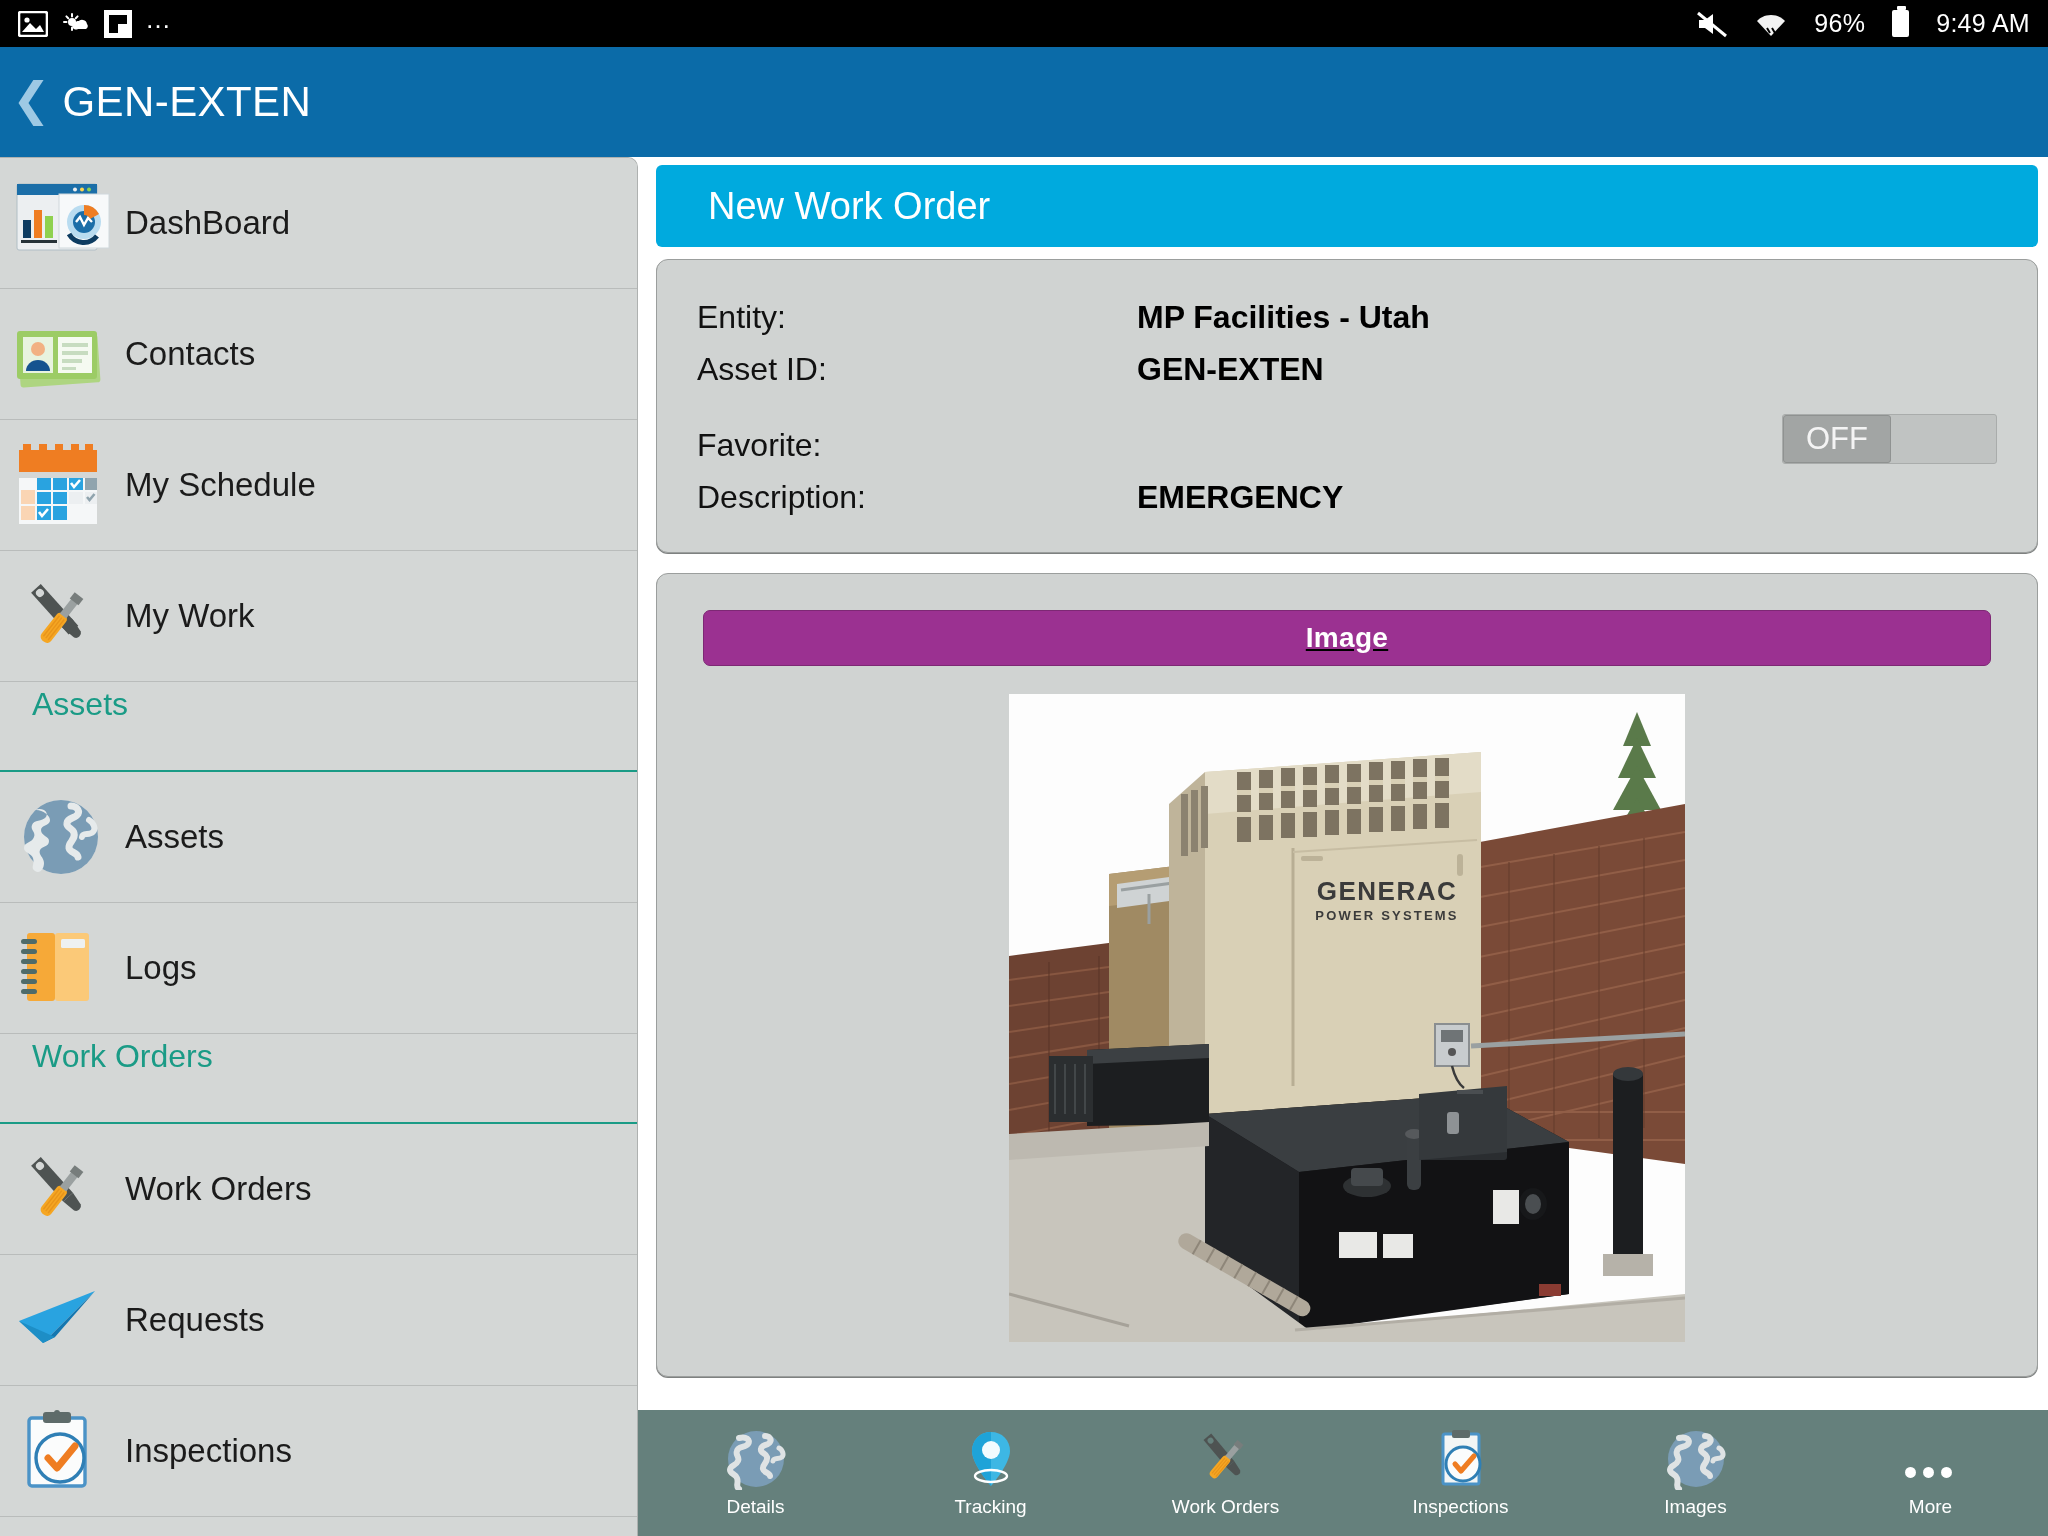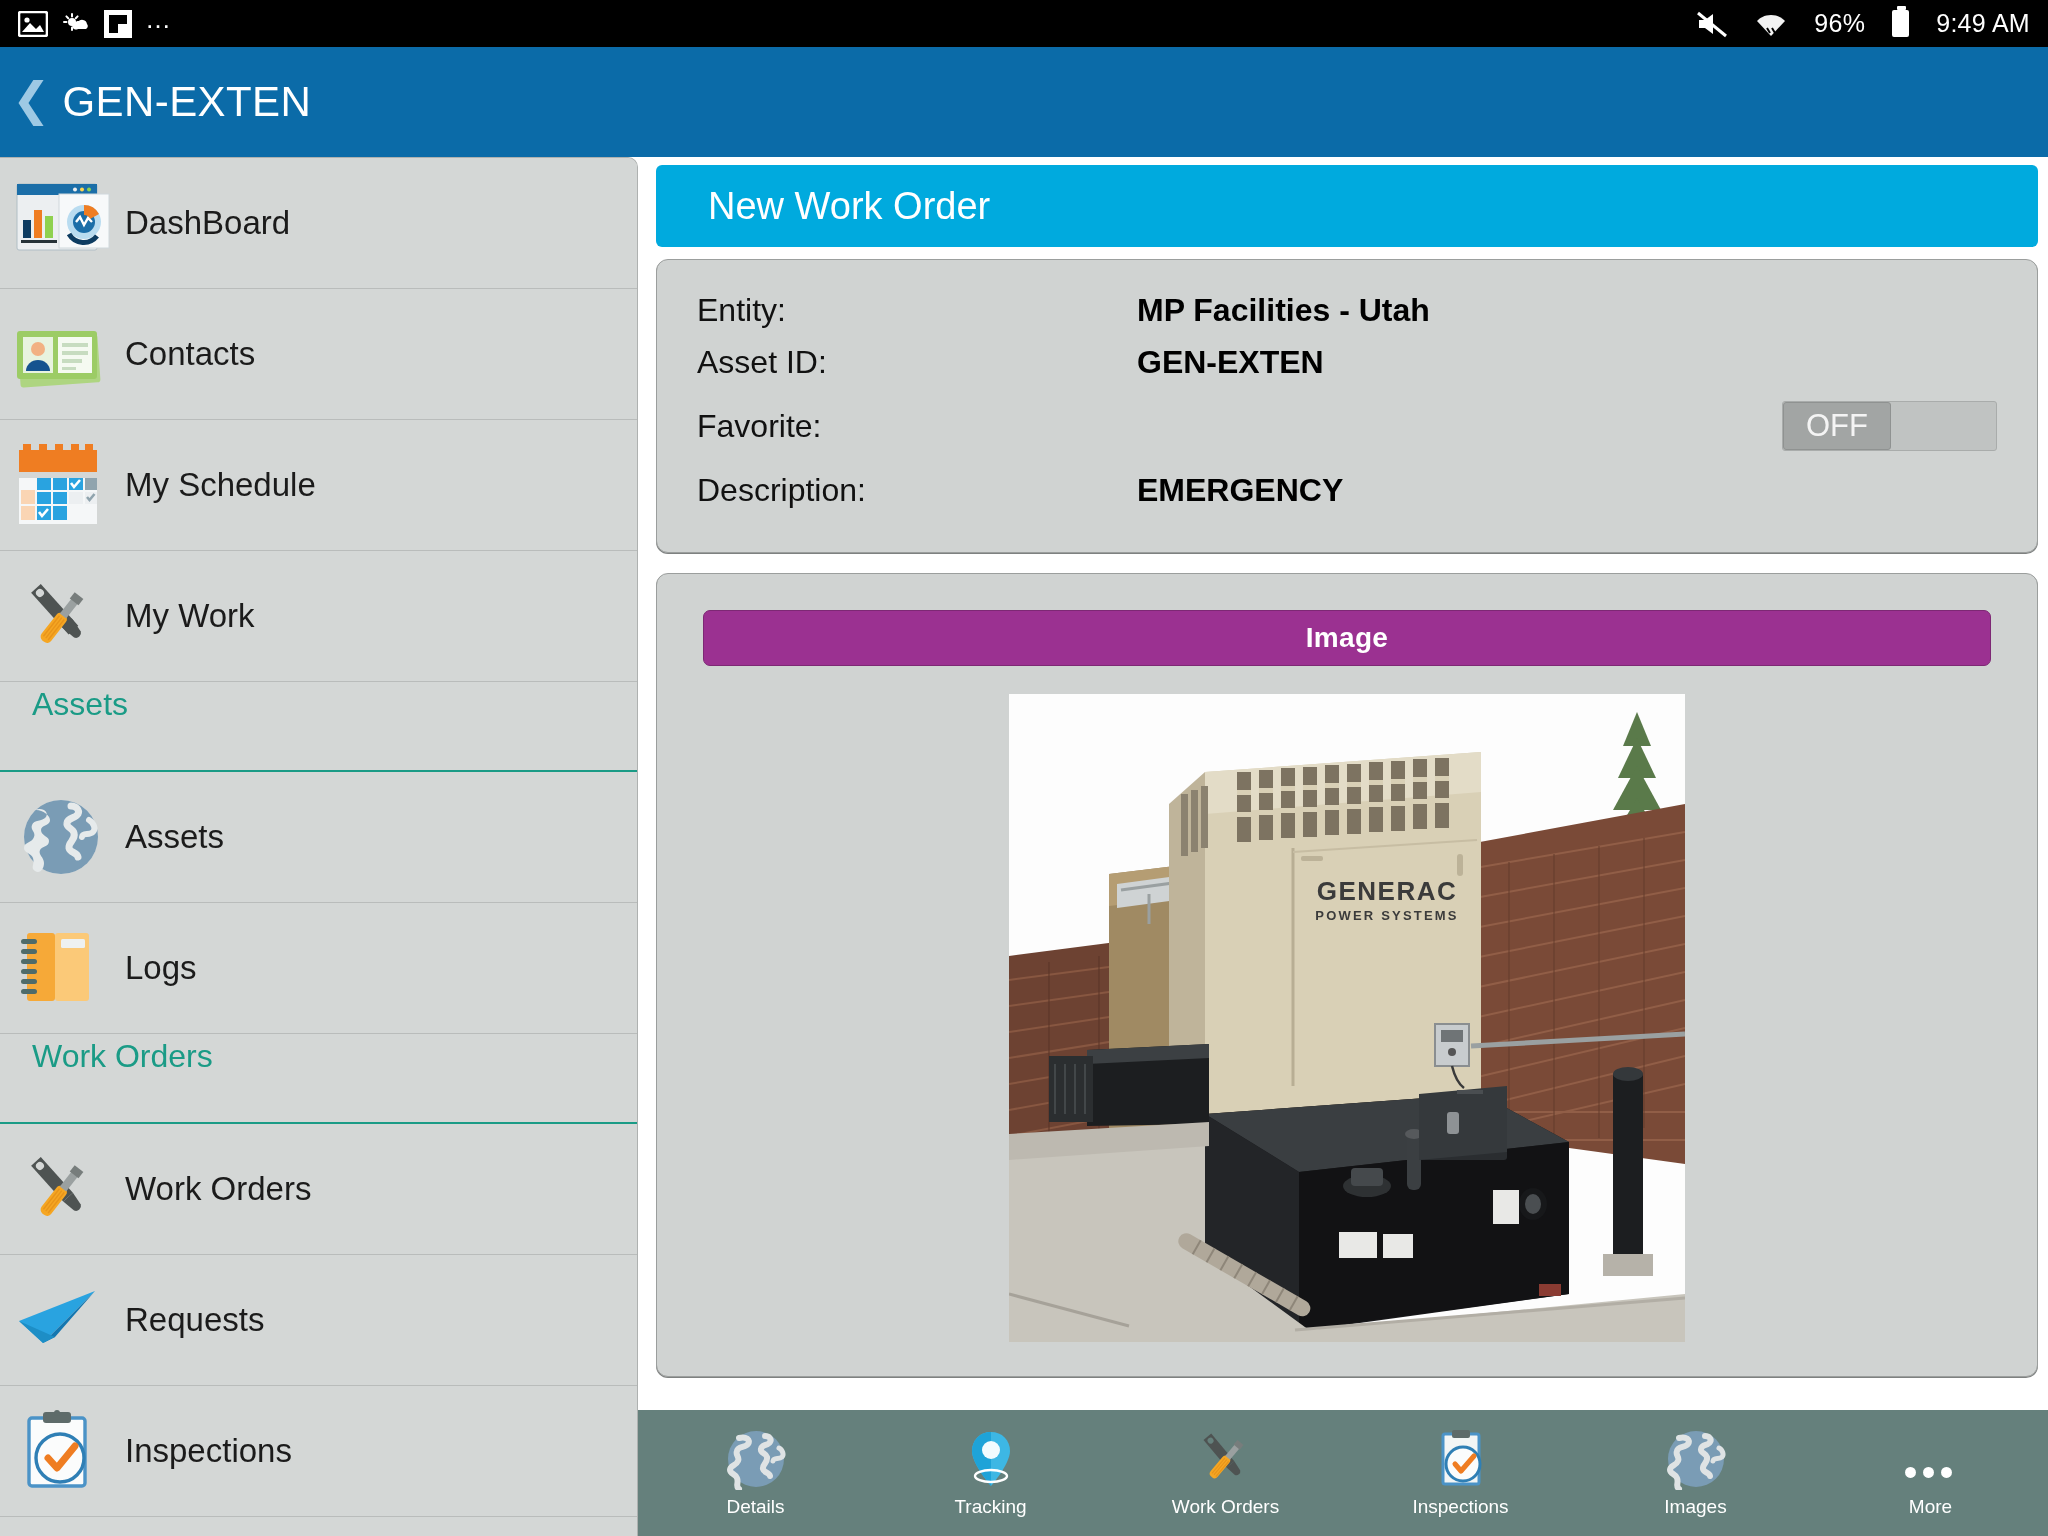--- a/index.html
+++ b/index.html
@@ -80,37 +80,37 @@
     height: 82px; background: #00aade; border-radius: 6px;
     display: flex; align-items: center; padding-left: 52px;
     color: #ffffff; font-size: 38px; font-weight: 400;
     margin-bottom: 12px;
   }
   .card {
     background: #d0d3d2; border: 1px solid #9b9e9d; border-radius: 12px;
     box-shadow: 0 1px 0 #7e8180;
   }
   .card-details { padding: 24px 40px 36px 40px; margin-bottom: 20px; }
-  .row { display: flex; align-items: center; height: 52px; }
+  .row { display: flex; align-items: flex-end; height: 52px; }
   .row-label { width: 440px; font-size: 32px; color: #111; font-weight: 400; }
   .row-value { font-size: 32px; color: #000; font-weight: bold; }
   .row-favorite { height: 76px; }
   .toggle {
     margin-left: auto; width: 215px; height: 50px;
     background: #c0c3c2; border: 1px solid #a9acab; border-radius: 3px;
     display: flex; align-items: center;
   }
   .toggle-knob {
     width: 108px; height: 48px; background: #a2a5a4;
     border: 1px solid #8f9291; border-radius: 3px;
     display: flex; align-items: center; justify-content: center;
     color: #f4f4f4; font-size: 31px; font-weight: 400;
   }
 
-  .card-image { padding: 36px 46px 34px 46px; }
+  .card-image { padding: 36px 46px 34px 46px; text-decoration: underline; }
   .image-banner {
     height: 56px; background: #9b3191; border: 1px solid #7d2874; border-radius: 7px;
     display: flex; align-items: center; justify-content: center;
     color: #fff; font-size: 28px; font-weight: bold; letter-spacing: 0.3px;
     margin-bottom: 28px;
   }
   .photo-wrap { display: flex; justify-content: center; text-align: center; }
   .photo {
     width: 676px; height: 648px; background: #ffffff;
     position: relative; overflow: hidden;

